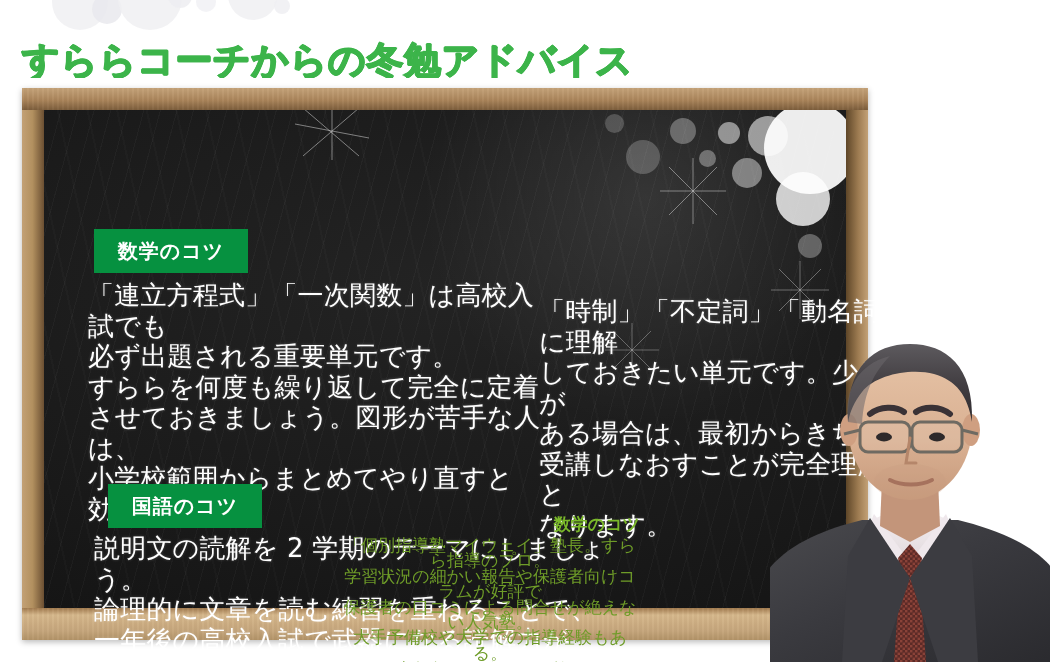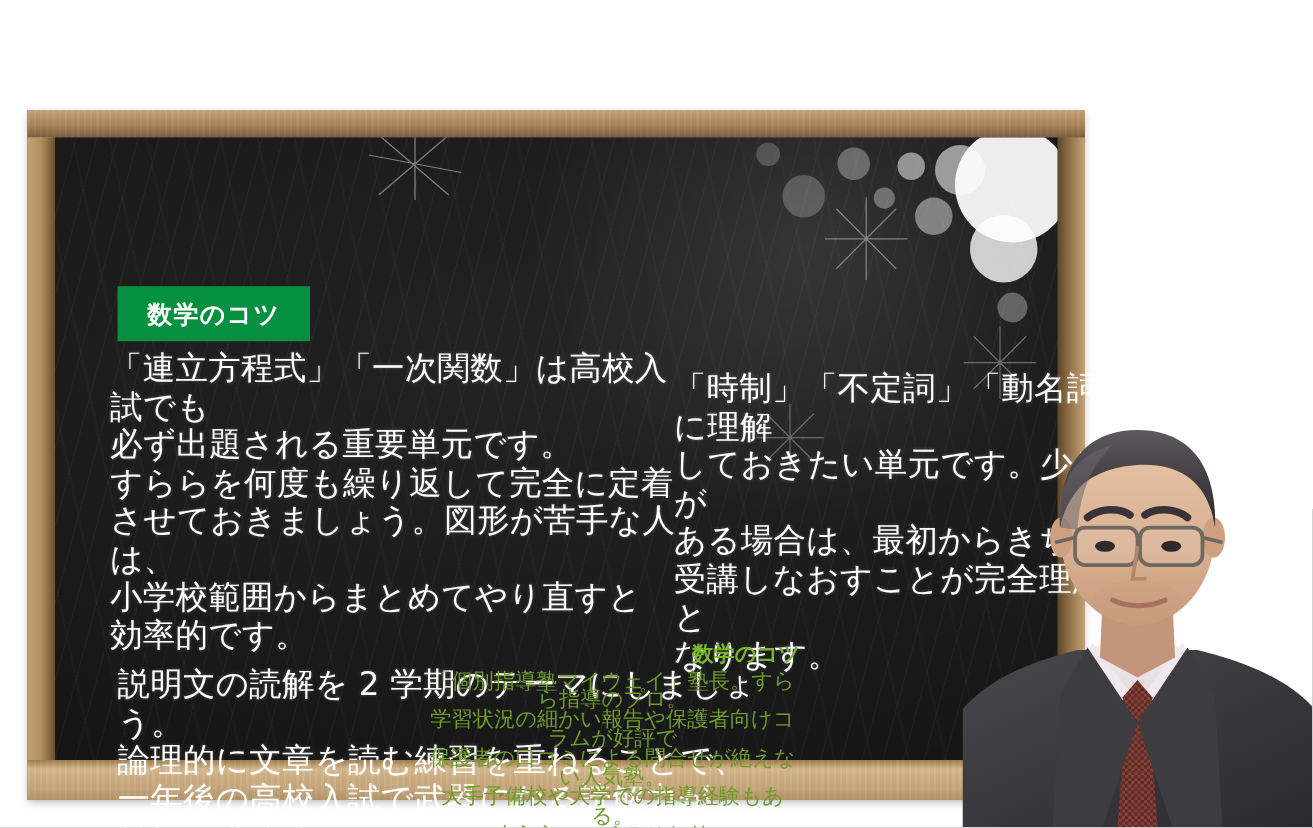--- a/index.html
+++ b/index.html
@@ -225,20 +225,31 @@
     height: 332px;
     overflow: hidden;
   }
   .tp-svg { display: block; }
 </style>
 </head>
 <body>
 
 <div id="stage">
 
+  <div class="header">
+    <div class="header-bokeh" style="left:52px; top:-26px; width:56px; height:56px;"></div>
+    <div class="header-bokeh" style="left:92px; top:-6px; width:30px; height:30px; background:#e9e9ed;"></div>
+    <div class="header-bokeh" style="left:118px; top:-34px; width:64px; height:64px;"></div>
+    <div class="header-bokeh" style="left:168px; top:-16px; width:24px; height:24px; background:#ededf1;"></div>
+    <div class="header-bokeh" style="left:196px; top:-8px; width:20px; height:20px; background:#f1f1f4;"></div>
+    <div class="header-bokeh" style="left:228px; top:-30px; width:50px; height:50px;"></div>
+    <div class="header-bokeh" style="left:274px; top:-2px; width:16px; height:16px; background:#eeeef2;"></div>
+
+    <h1 class="page-title">すららコーチからの冬勉アドバイス</h1>
+  </div>
 
   <div class="board-wrap">
 
     <div class="frame"></div>
     <div class="frame-top-strip"></div>
     <div class="frame-side-l"></div>
     <div class="frame-side-r"></div>
     <div class="frame-bot-strip"></div>
     <div class="frame-grain"></div>
 
@@ -286,20 +297,21 @@
 させておきましょう。図形が苦手な人は、
 小学校範囲からまとめてやり直すと
 効率的です。</div>
 
     <div class="board-text text-eng">「時制」「不定詞」「動名詞」は完全に理解
 しておきたい単元です。少しでも不安が
 ある場合は、最初からきちんと
 受講しなおすことが完全理解への近道と
 なります。</div>
 
+    <div class="badge badge-jp">国語のコツ</div>
     <div class="board-text text-jp">説明文の読解を 2 学期のテーマにしましょう。
 論理的に文章を読む練習を重ねることで、
 一年後の高校入試で武器になる読解力が
 身につきます。</div>
 
     <div class="teacher-name">数学のコツ</div>
     <div class="teacher-bio">「個別指導塾マイウェイ」塾長。すらら指導のプロ。
 学習状況の細かい報告や保護者向けコラムが好評で
 保護者の口コミによる問合せが絶えない人気塾。
 大手予備校や大学での指導経験もある。

